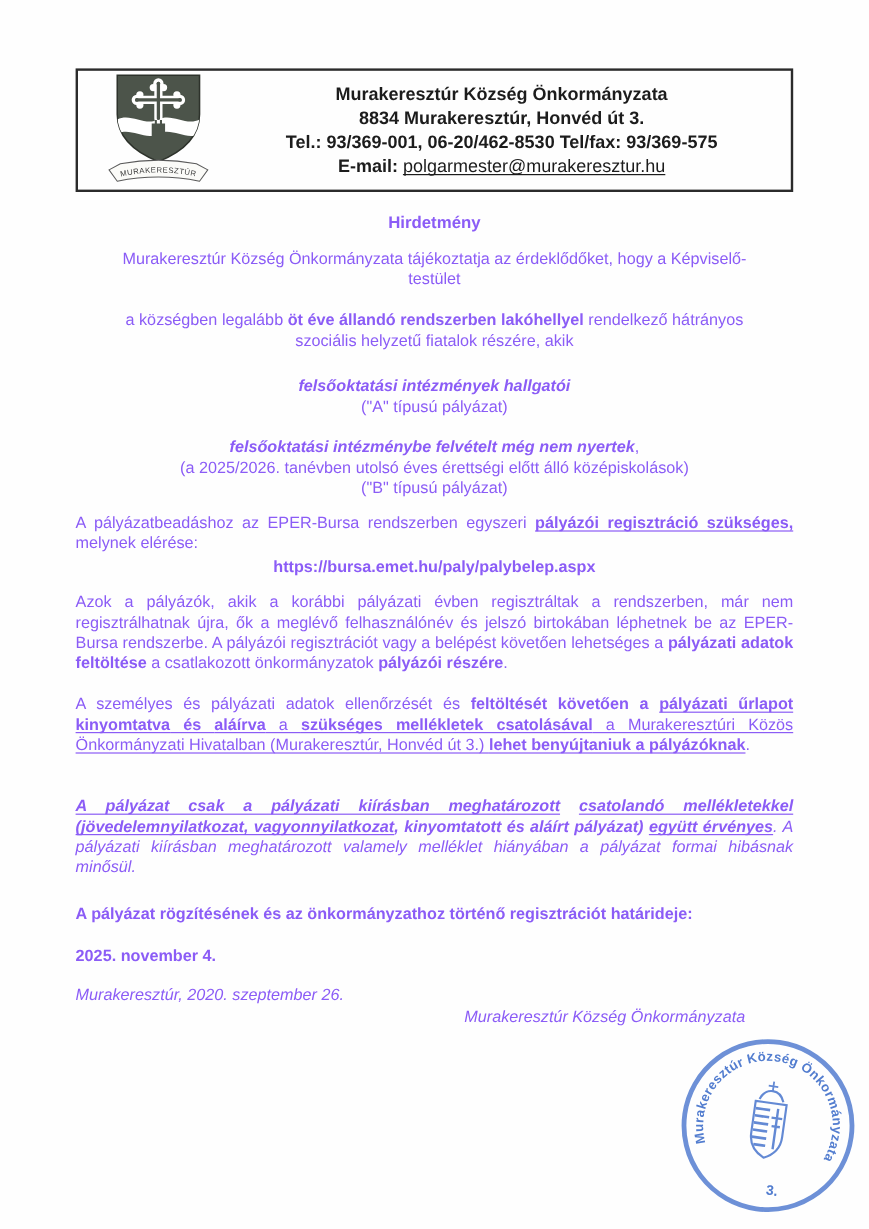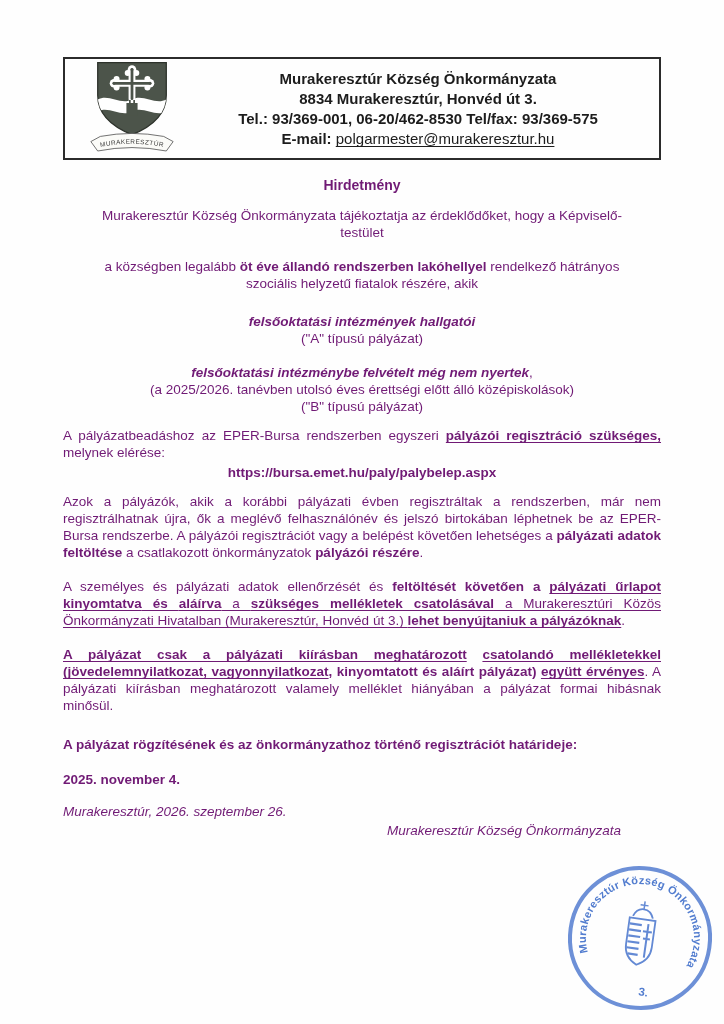--- a/index.html
+++ b/index.html
@@ -16,38 +16,38 @@
   .logo { flex:0 0 auto; margin-left:16px; width:102px; height:96px; }
   .header-text {
     flex:1; text-align:center; font-weight:bold; font-size:15px;
     line-height:20px; color:#1c1c1c; padding-right:6px;
   }
   .email-link { color:inherit; font-weight:normal; text-decoration:underline;
     text-decoration-skip-ink:none; text-underline-offset:2px; cursor:pointer; }
   
   .content {
     position:absolute; left:63px; top:160px; width:598px;
-    font-size:13.5px; line-height:17px; color:#701a75;
+    font-size:13.5px; line-height:17px; color:#8b5cf6;
   }
   .center { text-align:center; }
   .justify { text-align:justify; }
   .b  { font-weight:bold; }
   .bi { font-weight:bold; font-style:italic; }
   .u  { text-decoration:underline; text-decoration-skip-ink:none;
         text-underline-offset:2px; text-decoration-thickness:1.4px; }
   .title            { margin-top:17px; font-size:14px; font-weight:bold; text-align:center; }
   .intro            { margin-top:13px; }
   .type-a           { margin-top:21px; }
   .connector        { margin-top:17px; }
   .type-b           { margin-top:17px; }
   .p-reg            { margin-top:12px; min-height:34px; }
   .p-url            { margin-top:3px;  font-weight:bold; }
   .p-returning      { margin-top:12px; min-height:68px; }
   .p-submission     { margin-top:17px; min-height:68px; }
-  .p-validity       { min-height:85px; }
+  .p-validity       { margin-top:17px; min-height:85px;font-style:italic; }
   .p-forms          { margin-top:7px;  font-weight:bold; min-height:34px; }
   .p-deadline-label { margin-top:5px;  font-weight:bold; }
   .p-deadline-date  { margin-top:18px; font-weight:bold; text-align:left; }
   .p-date           { margin-top:15px; font-style:italic; }
   .p-signature      { margin-top:2px;  font-style:italic; text-align:right; padding-right:40px; }
   
   .stamp {
     position:absolute; left:556px; top:854px; width:168px; height:168px;
     mix-blend-mode:multiply; opacity:.9; pointer-events:none;
   }
@@ -150,21 +150,21 @@
 
     <p class="p-validity justify">
       <span class="b u">A pályázat csak a pályázati kiírásban meghatározott</span><span class="b"> </span><span class="b u">csatolandó mellékletekkel (jövedelemnyilatkozat, vagyonnyilatkozat</span><span class="b">, kinyomtatott és aláírt pályázat) </span><span class="b u">együtt érvényes</span><span>. A pályázati kiírásban meghatározott valamely melléklet hiányában a pályázat formai hibásnak minősül.</span>
     </p>
 
 
     <div class="p-deadline-label">A pályázat rögzítésének és az önkormányzathoz történő regisztrációt határideje:</div>
 
     <div class="p-deadline-date">2025. november 4.</div>
 
-    <div class="p-date">Murakeresztúr, 2026. szeptember 26.</div>
+    <div class="p-date">Murakeresztúr, 2020. szeptember 26.</div>
 
     <div class="p-signature">Murakeresztúr Község Önkormányzata</div>
   </div>
 
   <svg class="stamp" viewBox="0 0 168 168" aria-hidden="true">
     <g transform="rotate(8 84 84)" stroke="#3f6fcb" fill="none">
       <circle cx="84" cy="84" r="70" stroke-width="4" opacity="0.85"></circle>
       <path id="stampArc" d="M 42.6 118.7 A 54 54 0 1 1 125.4 118.7" stroke="none"></path>
       <text font-size="11" letter-spacing="0.3" font-weight="bold" fill="#3f6fcb" stroke="none" text-anchor="middle" font-family="Liberation Sans, sans-serif">
         <textPath href="#stampArc" startOffset="50%">Murakeresztúr Község Önkormányzata</textPath>

